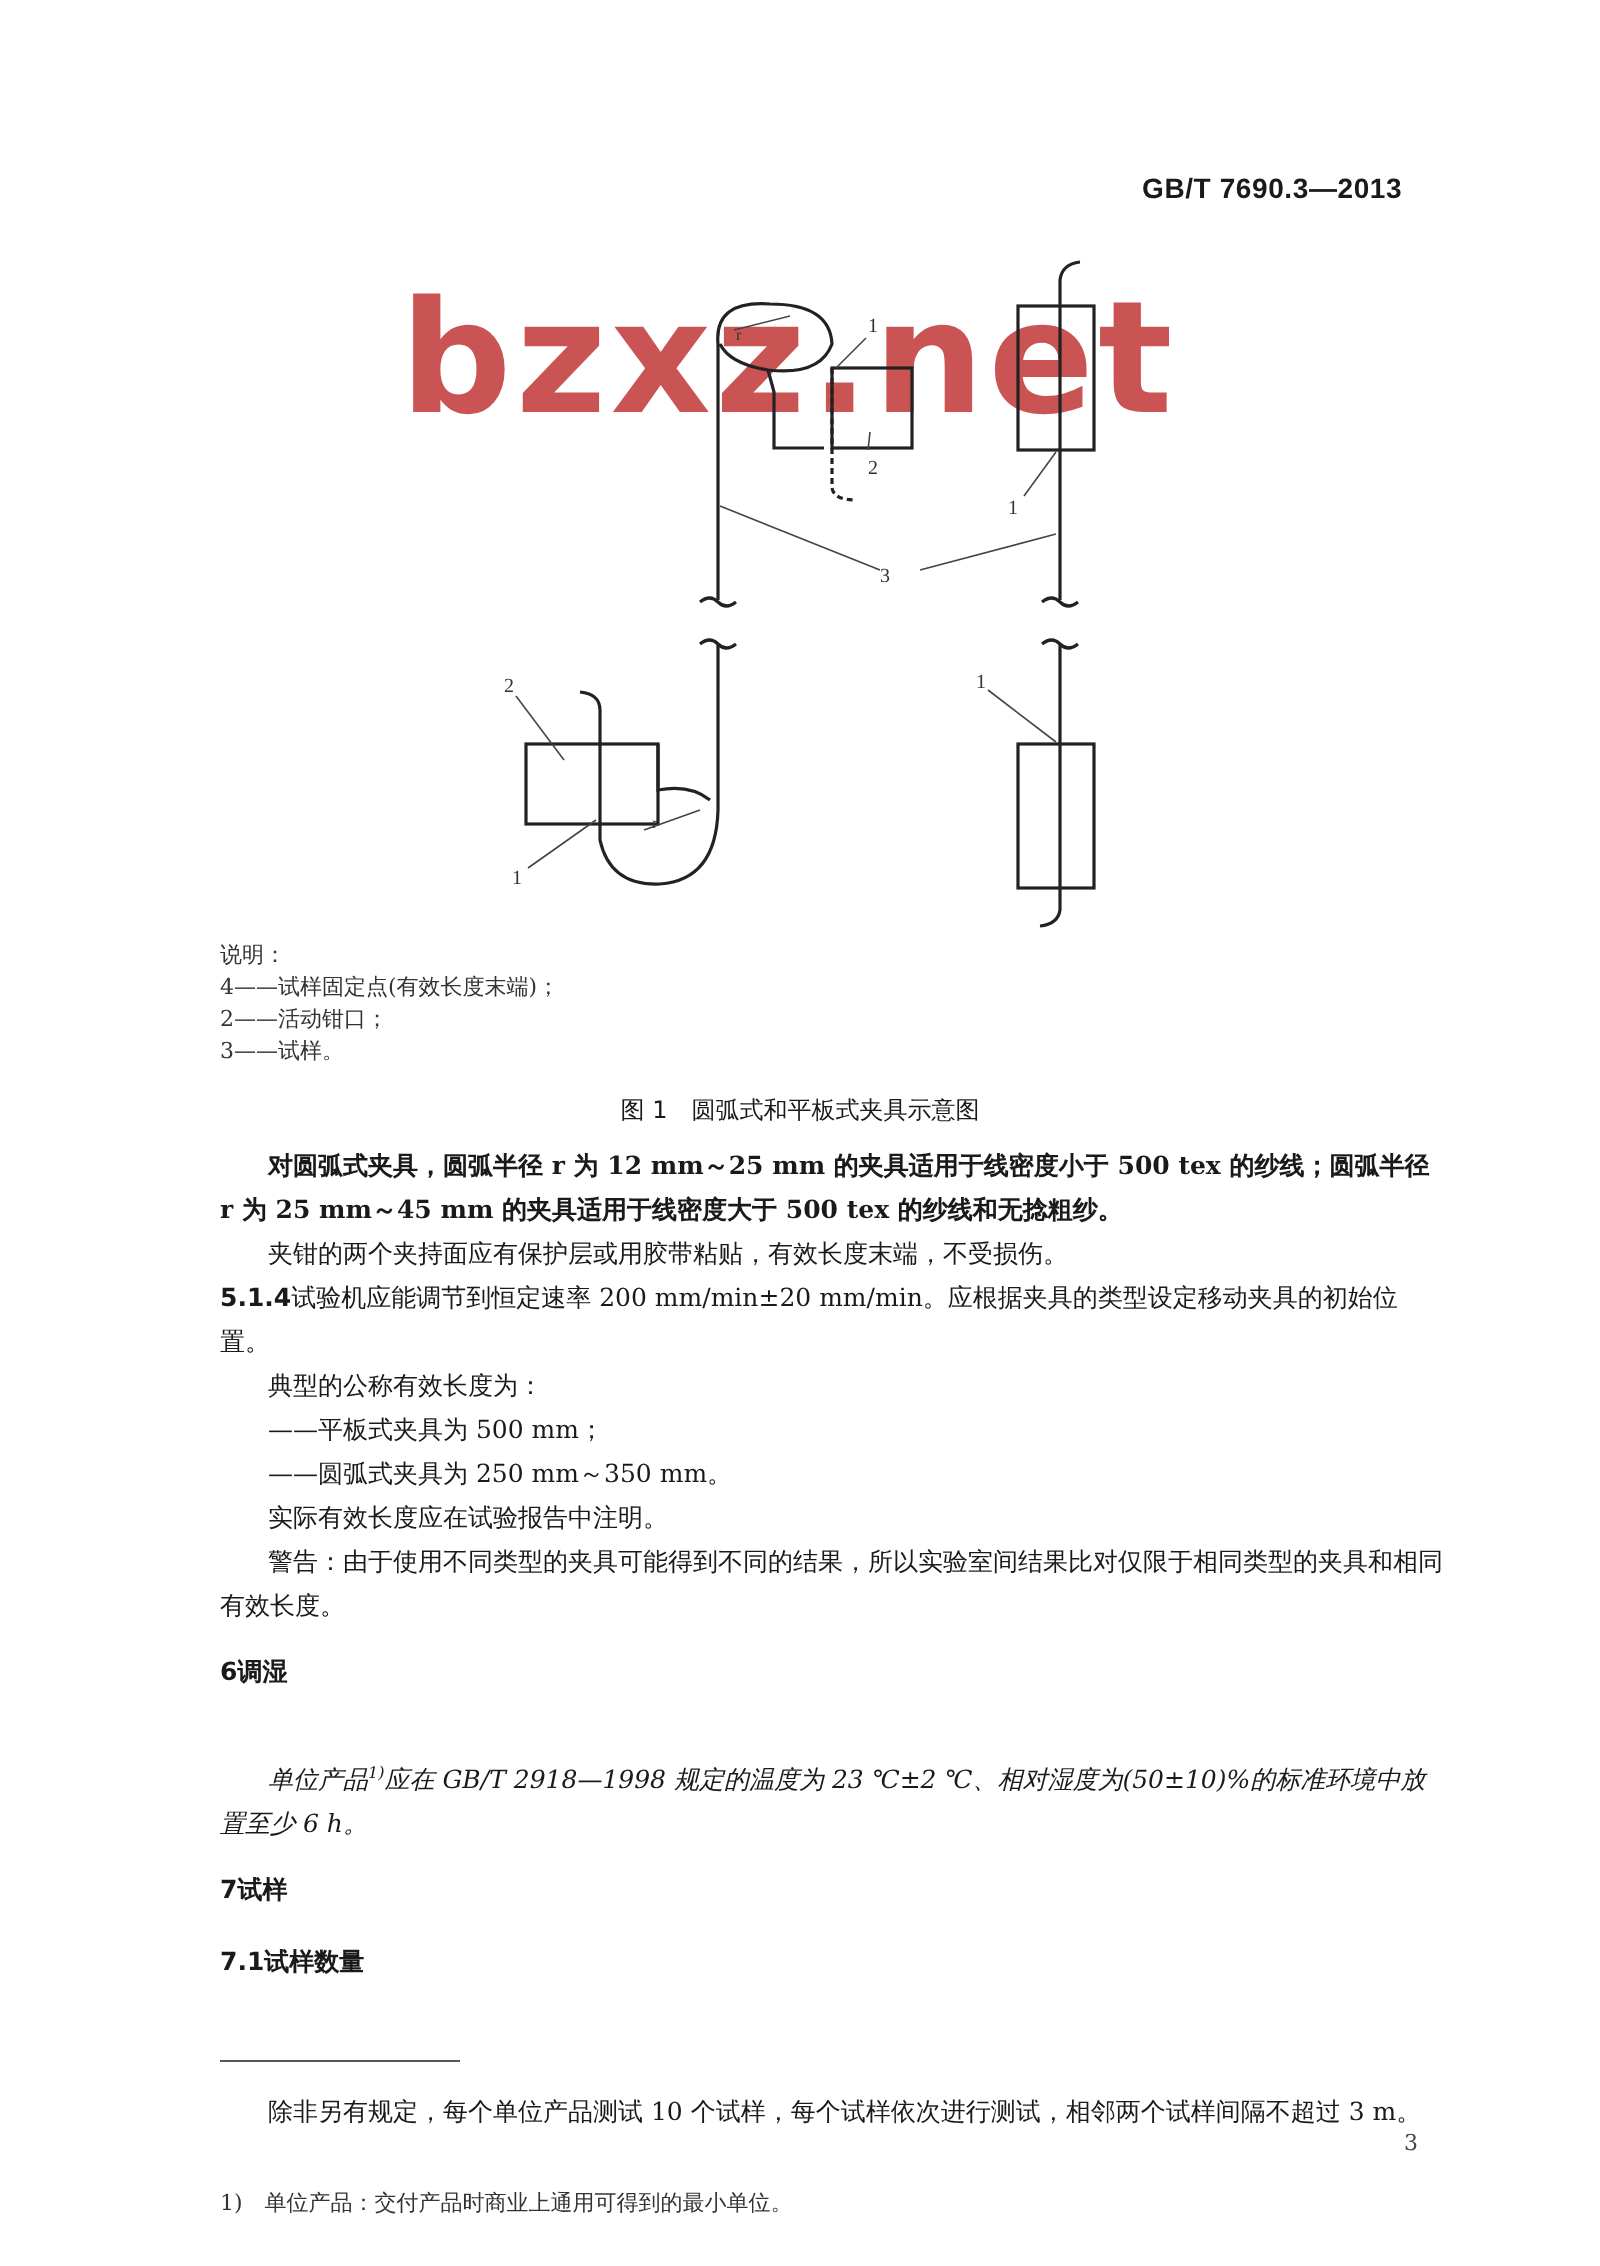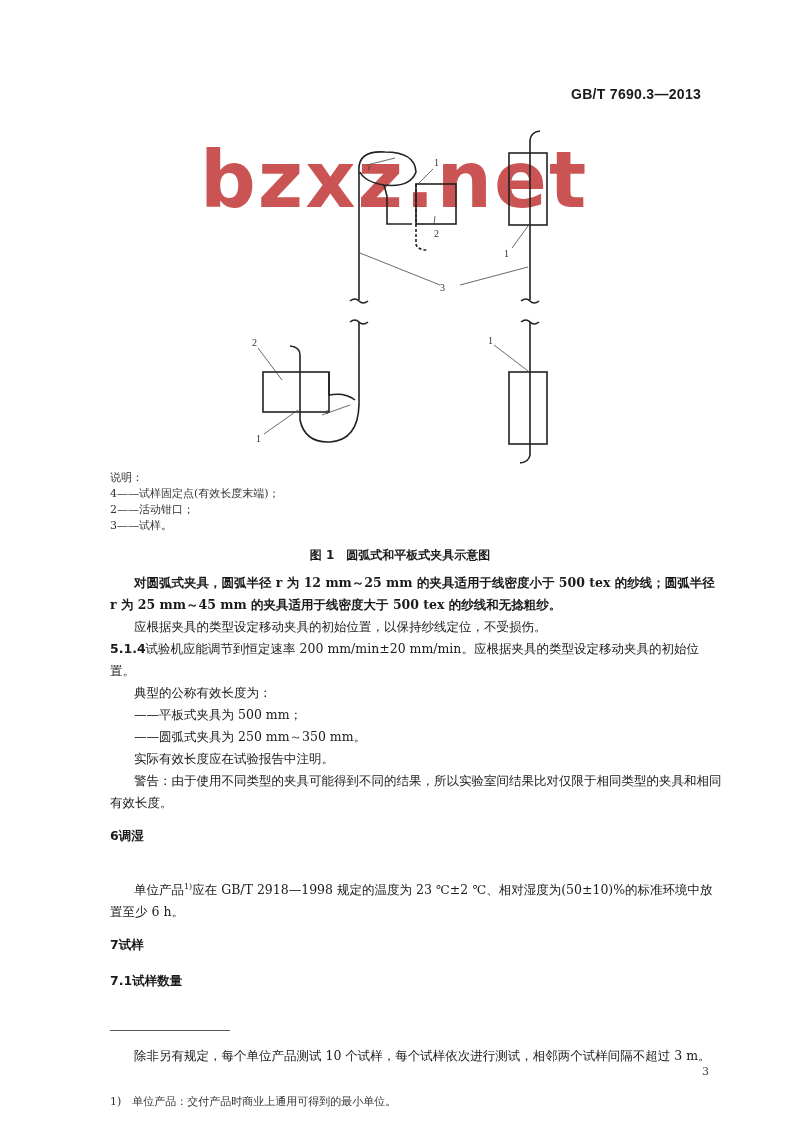--- a/index.html
+++ b/index.html
@@ -5,21 +5,21 @@
   html, body { margin: 0; padding: 0; background: #ffffff; }
   body { width: 800px; height: 1133px; position: relative; overflow: hidden;
          font-family: "DejaVu Serif", "Liberation Serif", serif; color: #1a1a1a; }
   .abs { position: absolute; }
   .std-code { left: 531px; top: 86px; font-size: 14px; font-weight: bold; letter-spacing: 0.3px;
               font-family: Liberation Sans, sans-serif; margin-left: 40px; }
   .watermark { left: 200px; top: 135px; font-size: 78px; font-weight: bold; color: #b91c1c;
                font-family: "DejaVu Sans", sans-serif; letter-spacing: 2px; opacity: 0.75; }
   svg.figure { position: absolute; left: 0; top: 0; }
   .legend { left: 110px; top: 470px; font-size: 11px; line-height: 16px; color: #333; }
-  .fig-caption { left: 0; width: 800px; top: 547px; text-align: center; font-size: 12px; font-weight: bold;
+  .fig-caption { left: 0; width: 800px; top: 547px; text-align: center; font-size: 12px; font-weight: normal;
                  font-family: "DejaVu Sans", sans-serif; }
   .p { left: 110px; width: 612px; font-size: 12.5px; line-height: 22px; text-indent: 24px; }
   .p.noindent { text-indent: 0; }
   .p.bold { font-weight: normal; }
   .sec { left: 110px; font-size: 12.5px; font-weight: bold; font-family: "DejaVu Sans", sans-serif; }
   .clause-num { font-weight: bold; font-family: "DejaVu Sans", sans-serif; }
   .footnote-rule { left: 110px; top: 1030px; width: 120px; height: 0; border-top: 1px solid #555; }
   .footnote { left: 110px; top: 1094px; font-size: 11px; color: #333; }
   .page-num { left: 702px; top: 1065px; font-size: 11px; color: #444; }
   sup { font-size: 8px; }
@@ -82,34 +82,34 @@
 <div class="abs legend">
   <div>说明：</div>
   <div>4——试样固定点(有效长度末端)；</div>
   <div>2——活动钳口；</div>
   <div>3——试样。</div>
 </div>
 
 <div class="abs fig-caption">图 1　圆弧式和平板式夹具示意图</div>
 
 <div class="abs p" style="top:572px;font-weight:bold;">对圆弧式夹具，圆弧半径 r 为 12 mm～25 mm 的夹具适用于线密度小于 500 tex 的纱线；圆弧半径 r 为 25 mm～45 mm 的夹具适用于线密度大于 500 tex 的纱线和无捻粗纱。</div>
-<div class="abs p" style="top:616px;">应根据夹具的类型设定移动夹具的初始位置，以保持纱线定位，不受损伤。</div>
+<div class="abs p" style="top:616px;">夹钳的两个夹持面应有保护层或用胶带粘贴，有效长度末端，不受损伤。</div>
 <div class="abs p noindent" style="top:638px;">
   <span class="clause-num">5.1.4</span><span>试验机应能调节到恒定速率 200 mm/min±20 mm/min。应根据夹具的类型设定移动夹具的初始位置。</span>
 </div>
 <div class="abs p" style="top:682px;">典型的公称有效长度为：</div>
 <div class="abs p" style="top:704px;">——平板式夹具为 500 mm；</div>
 <div class="abs p" style="top:726px;">——圆弧式夹具为 250 mm～350 mm。</div>
 <div class="abs p" style="top:748px;">实际有效长度应在试验报告中注明。</div>
 <div class="abs p bold" style="top:770px;">警告：由于使用不同类型的夹具可能得到不同的结果，所以实验室间结果比对仅限于相同类型的夹具和相同有效长度。</div>
 
 <div class="abs sec" style="top:828px;">
   <span class="clause-num">6</span><span>调湿</span>
 </div>
-<div class="abs p" style="top:876px;">
+<div class="abs p" style="top:876px;font-style:italic;">
   <span>单位产品</span><sup>1)</sup><span>应在 GB/T 2918—1998 规定的温度为 23 ℃±2 ℃、相对湿度为(50±10)%的标准环境中放置至少 6 h。</span>
 </div>
 
 <div class="abs sec" style="top:937px;">
   <span class="clause-num">7</span><span>试样</span>
 </div>
 <div class="abs sec" style="top:973px;">
   <span class="clause-num">7.1</span><span>试样数量</span>
 </div>
 <div class="abs p" style="top:1004px;margin-top:41px;">除非另有规定，每个单位产品测试 10 个试样，每个试样依次进行测试，相邻两个试样间隔不超过 3 m。</div>

